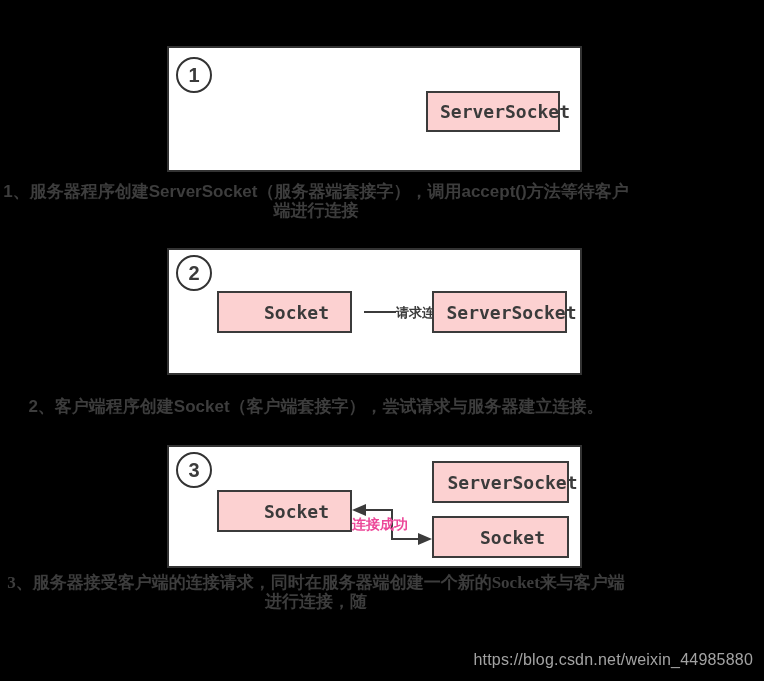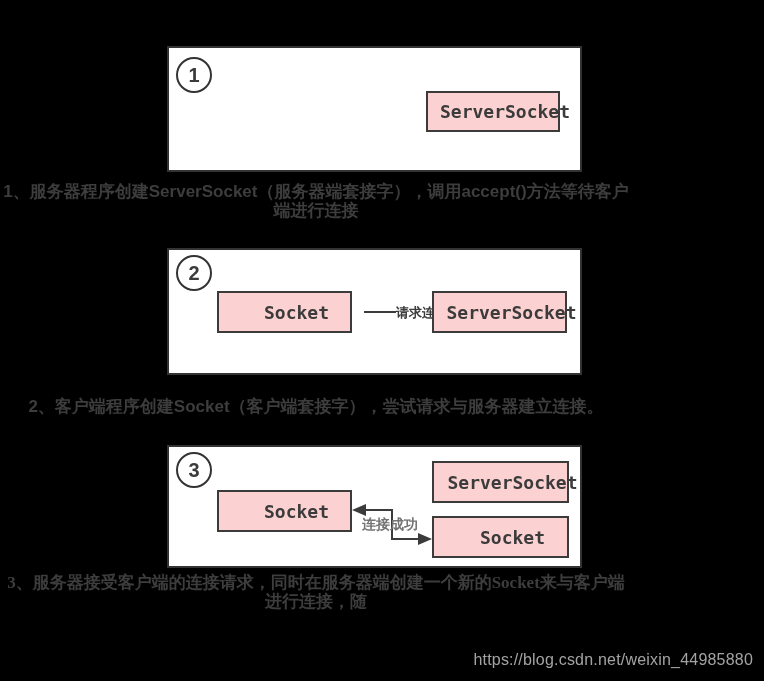--- a/index.html
+++ b/index.html
@@ -70,22 +70,21 @@
     border-top: 6px solid transparent;
     border-bottom: 6px solid transparent;
   }
   
   .p3-socket-client { left: 48px;  top: 43px; width: 135px; height: 42px; }
   .p3-serversocket  { left: 263px; top: 14px; width: 137px; height: 42px; }
   .p3-socket-new    { left: 263px; top: 69px; width: 137px; height: 42px; }
   .p3-connector { position: absolute; left: 0; top: 0; width: 415px; height: 123px; }
   .p3-arrow-lbl {
     position: absolute; left: 183px; top: 70px; width: 76px;
-    text-align: center;
-    font-size: 14px; font-weight: bold; color: #737373;
+    font-size: 14px; font-weight: bold; color: #ec4899;
     line-height: 1; white-space: nowrap;
   }
 
   .caption {
     position: absolute;
     left: 0; width: 632px;
     text-align: center;
     font-size: 17px;
     font-weight: bold;
     color: #3d3d3d;

